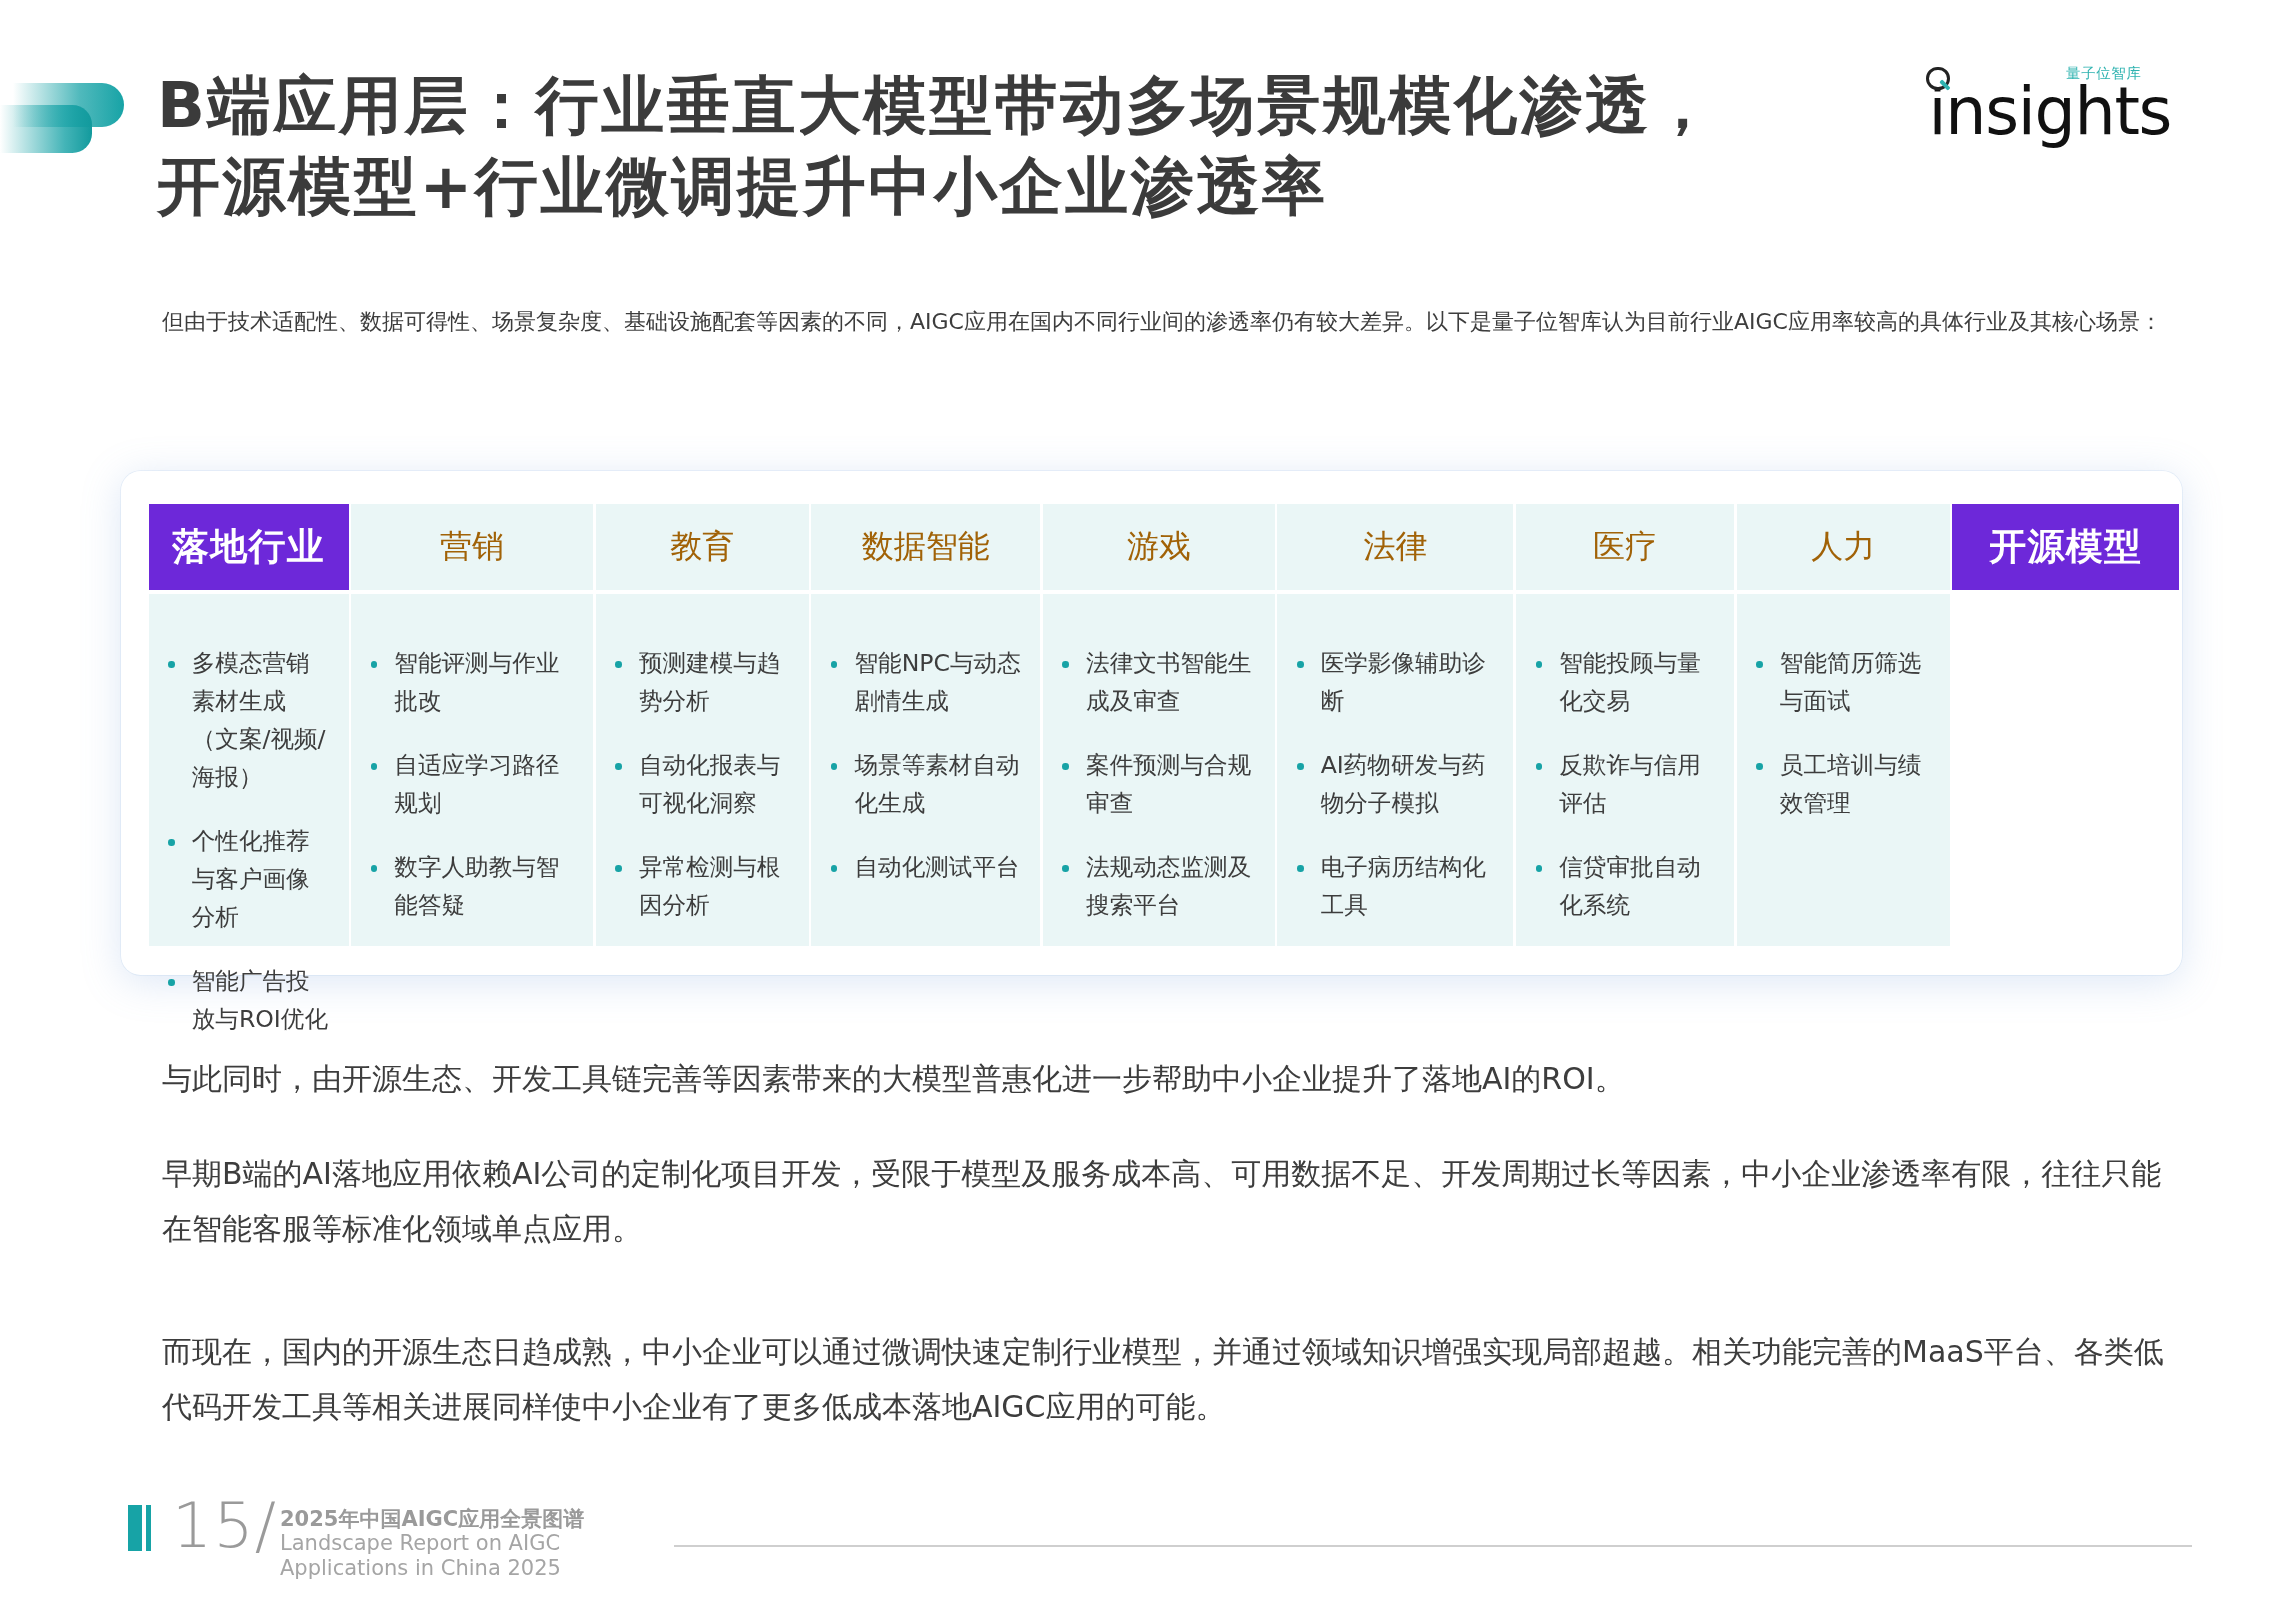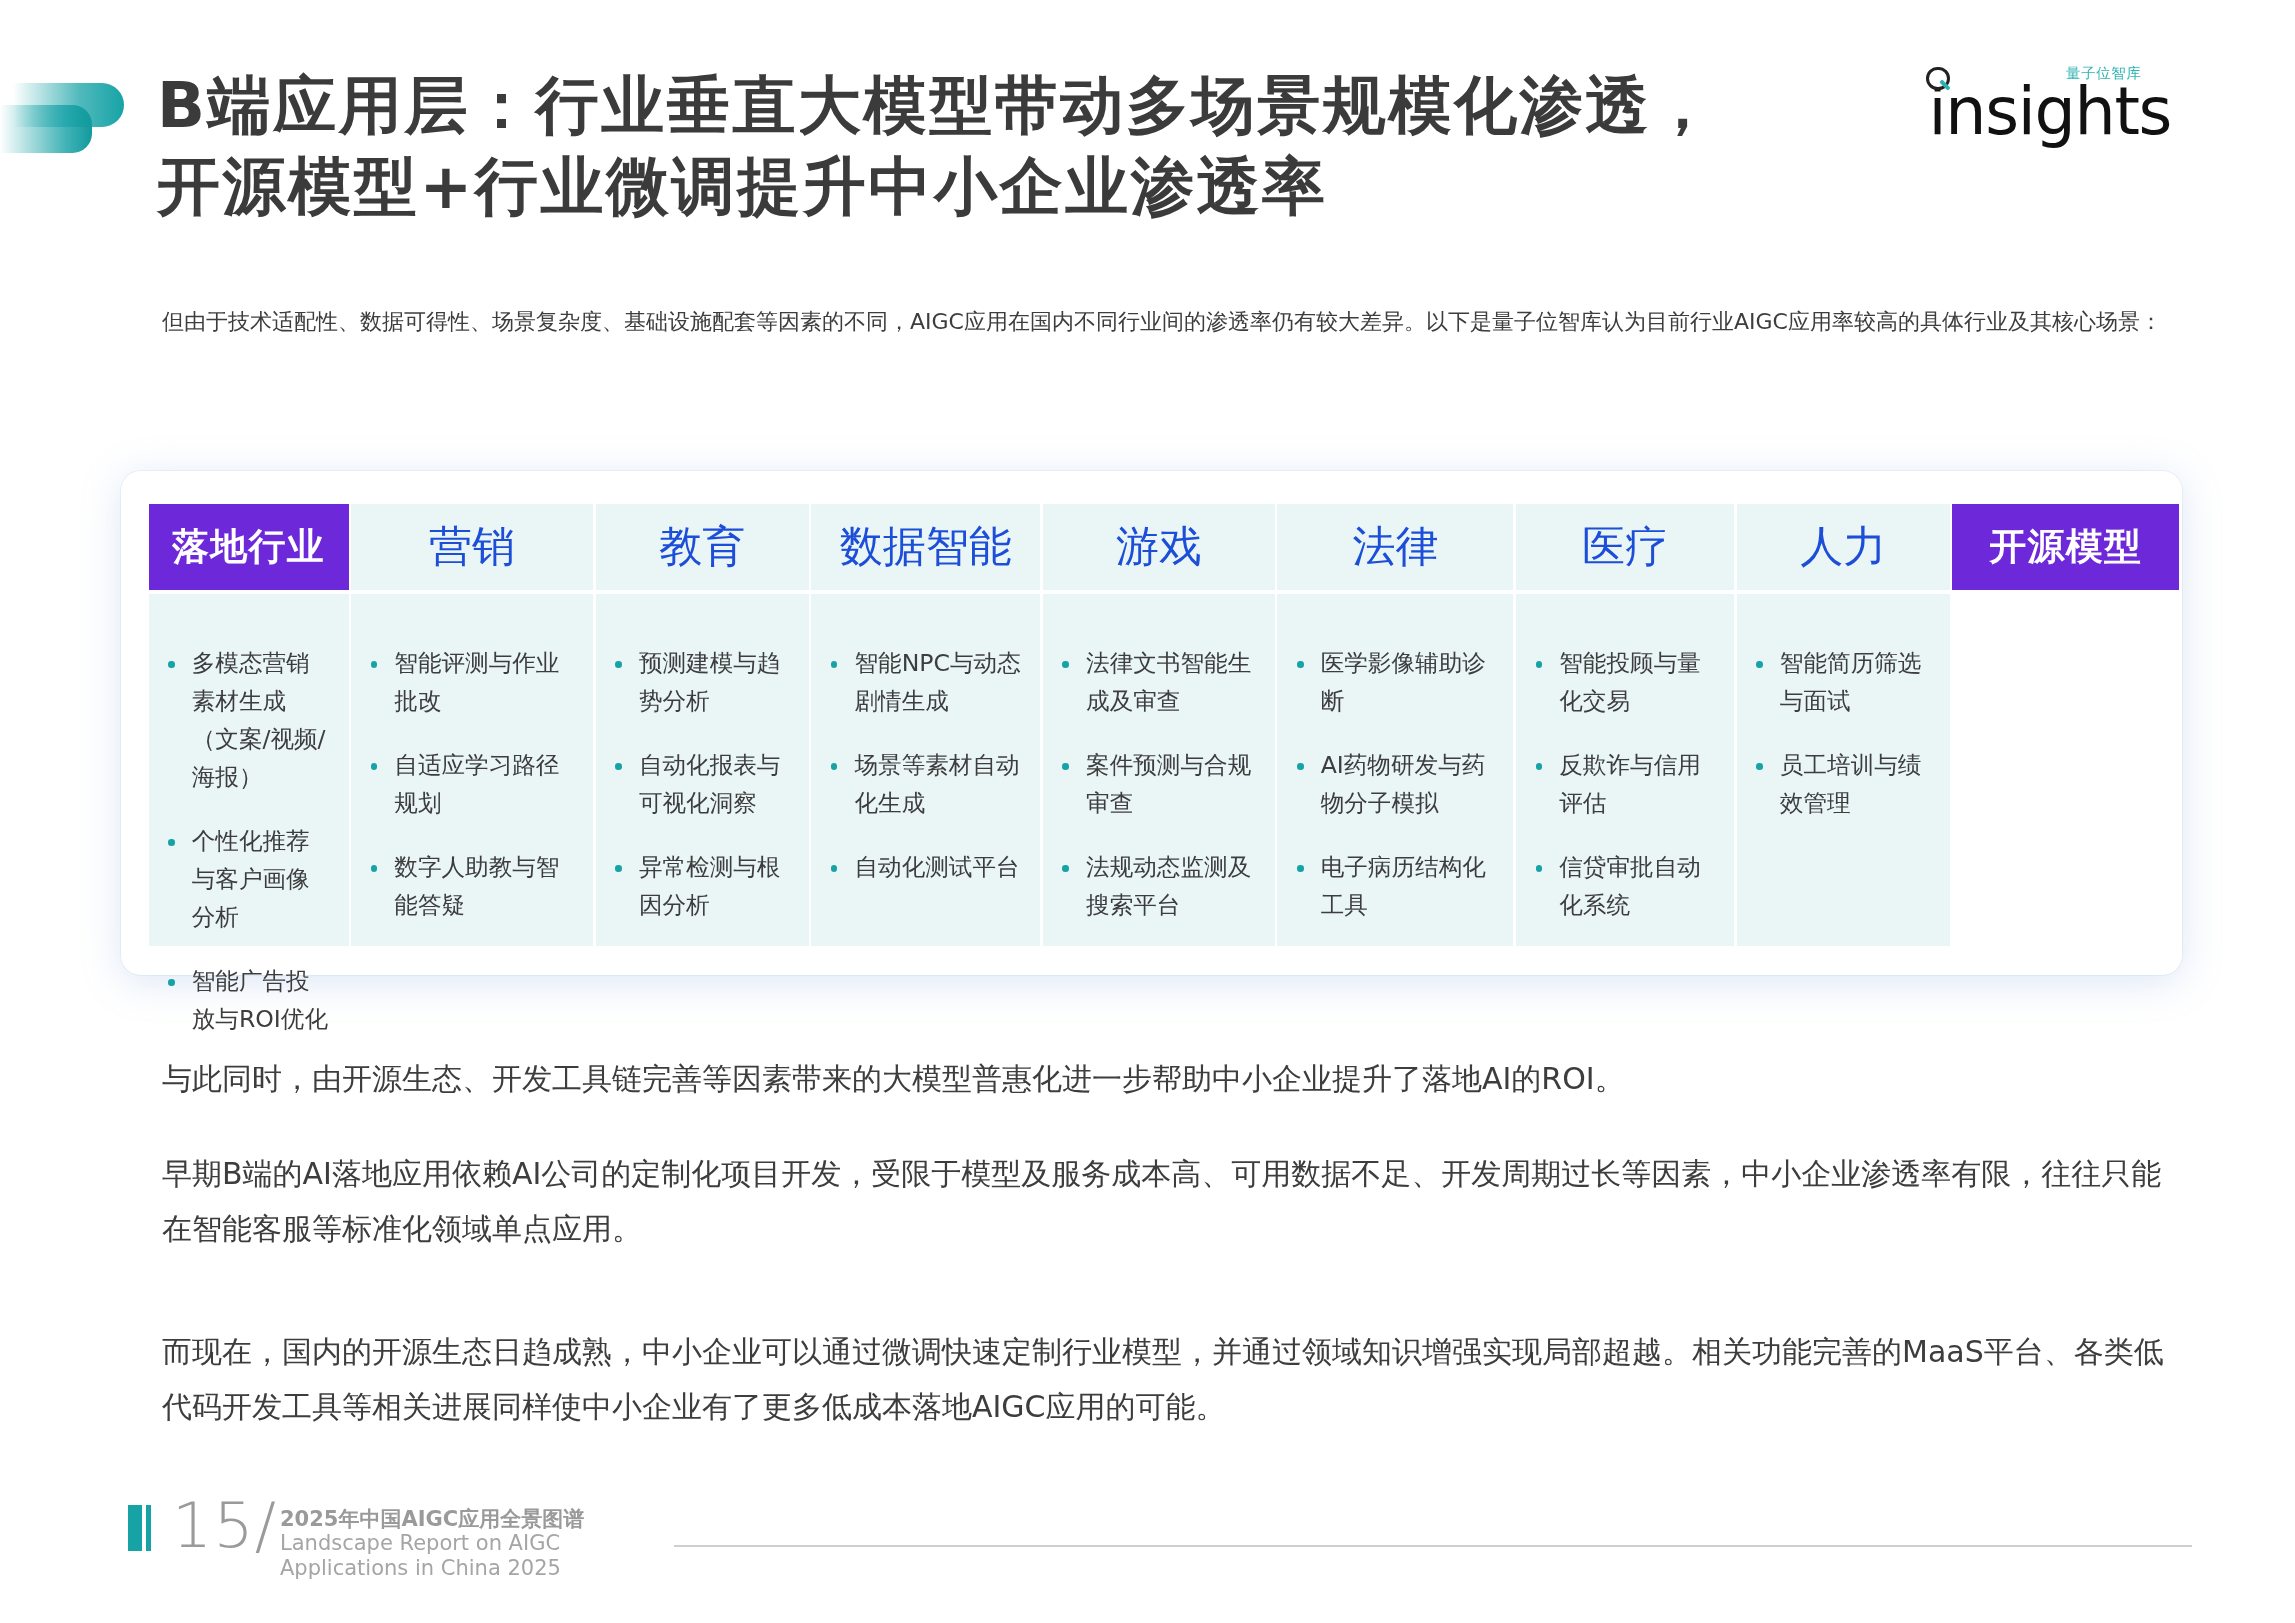--- a/index.html
+++ b/index.html
@@ -34,21 +34,21 @@
 
   
   .card { position: absolute; left: 121px; top: 471px; width: 2061px; height: 504px;
     background: #fff; border-radius: 19.6px;
     box-shadow: 0 6.5px 39px rgba(120,160,220,0.25), 0 0 0 0.7px rgba(200,220,240,0.4); }
   .grid { position: absolute; left: 27.5px; top: 33px; width: 2009px; height: 438px;
     display: grid; grid-template-columns: 200px 242px 213px 229px 232px 236px 218px 213px 227px;
     grid-template-rows: 86px 352px; gap: 3.9px 2.6px; }
   .cell { background: #eaf6f6; }
   .hcell { display: flex; align-items: center; justify-content: center;
-    font-size: 43px; color: #1d4ed8; }
+    font-size: 32px; color: #a16207; }
   .lab { background: #6d28d9; color: #fff; font-size: 37px; font-weight: 700;
     display: flex; align-items: center; justify-content: center; letter-spacing: 1.3px; }
   .body-cell { padding: 14.4px 17px 0 19.6px; }
   .body-cell ul { list-style: none; margin-top: 36px; }
   .body-cell li { position: relative; padding-left: 23.6px; font-size: 23.6px; line-height: 38px;
     color: #3d3d3d; margin-bottom: 26px; }
   .body-cell li .dot { position: absolute; left: 0; top: 17px; width: 6.5px; height: 6.5px;
     border-radius: 50%; background: #17a3a6; }
 
   .para { position: absolute; left: 162px; width: 2029px; font-size: 30px; line-height: 55px; color: #3d3d3d; }

